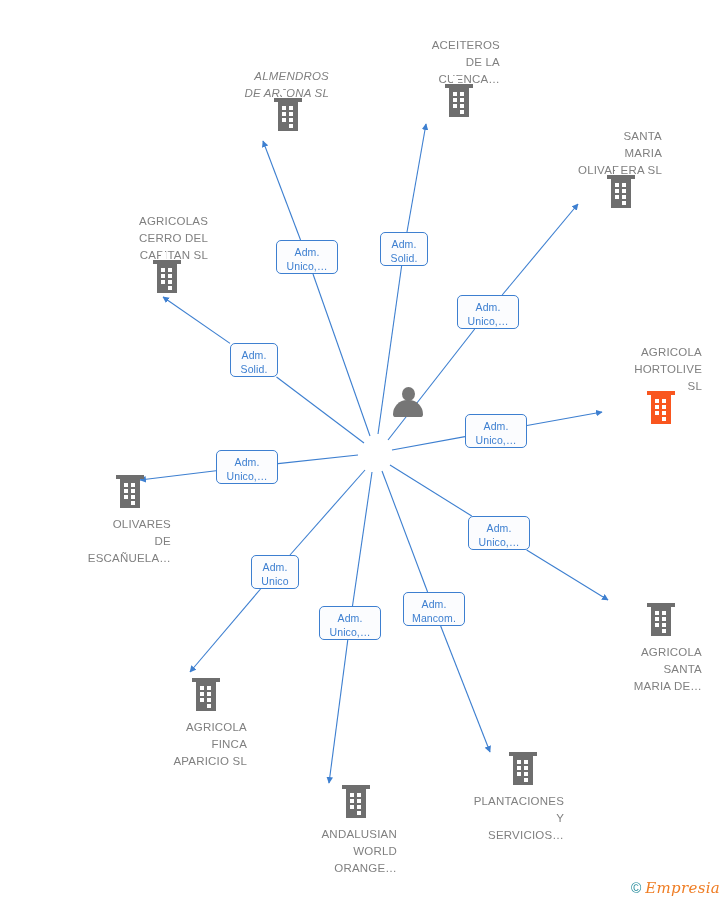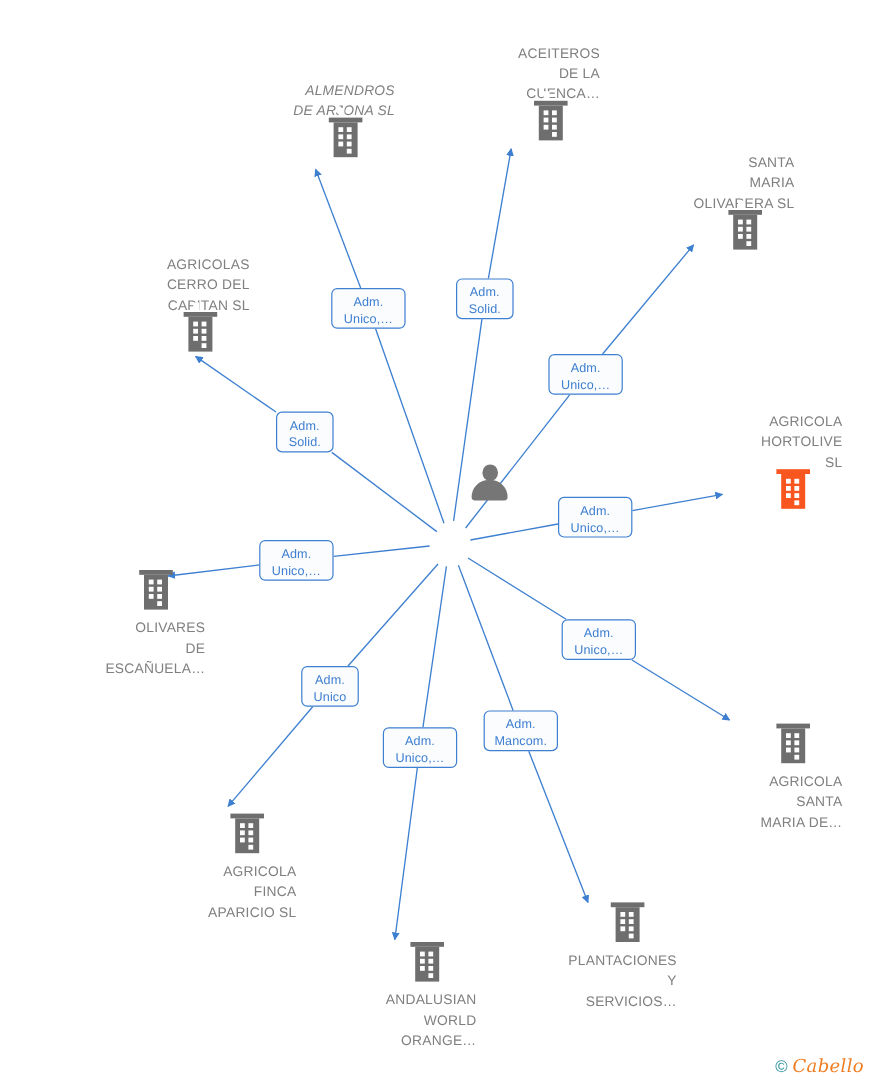--- a/index.html
+++ b/index.html
@@ -201,16 +201,16 @@
     </div>
 
   <div class="node person" id="center-node" style="left: 376px; top: 386px;">
     <span class="glyph">
       <span class="person-ico"><span class="head"></span><span class="torso"></span></span>
     </span>
   </div>
 
   <div id="watermark">
     <span class="copy">©</span>
-    <span class="brand">Cabello</span>
+    <span class="brand">Empresia</span>
   </div>
 
 </div>
 
 </body></html>

